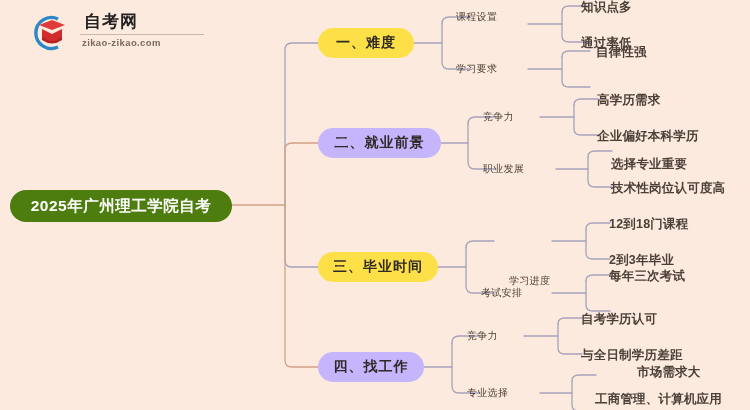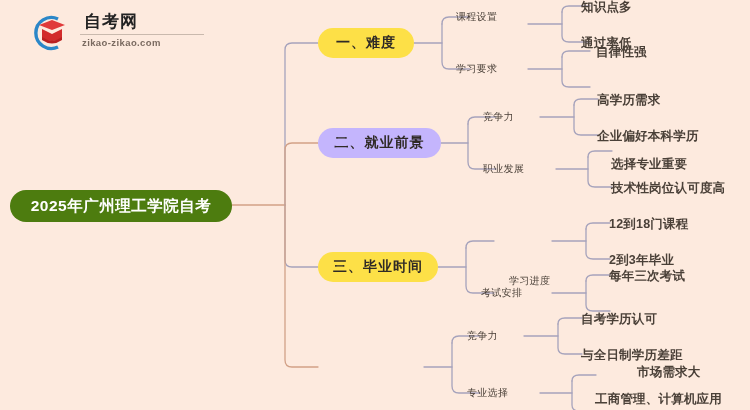--- a/index.html
+++ b/index.html
@@ -259,20 +259,23 @@
   <div class="leaf-node" style="left:609px; top:216px;">
     <span>12到18门课程</span>
   </div>
   <div class="leaf-node" style="left:609px; top:252px;">
     <span>2到3年毕业</span>
   </div>
   <div class="leaf-node" style="left:609px; top:268px;">
     <span>每年三次考试</span>
   </div>
 
+  <div class="node branch-node branch-tan" style="left:318px; top:352px; width:106px; height:30px;">
+    <span>四、找工作</span>
+  </div>
   <div class="sub-node" style="left:467px; top:329px;">
     <span>竞争力</span>
   </div>
   <div class="sub-node" style="left:467px; top:386px;">
     <span>专业选择</span>
   </div>
   <div class="leaf-node" style="left:581px; top:311px;">
     <span>自考学历认可</span>
   </div>
   <div class="leaf-node" style="left:581px; top:347px;">

